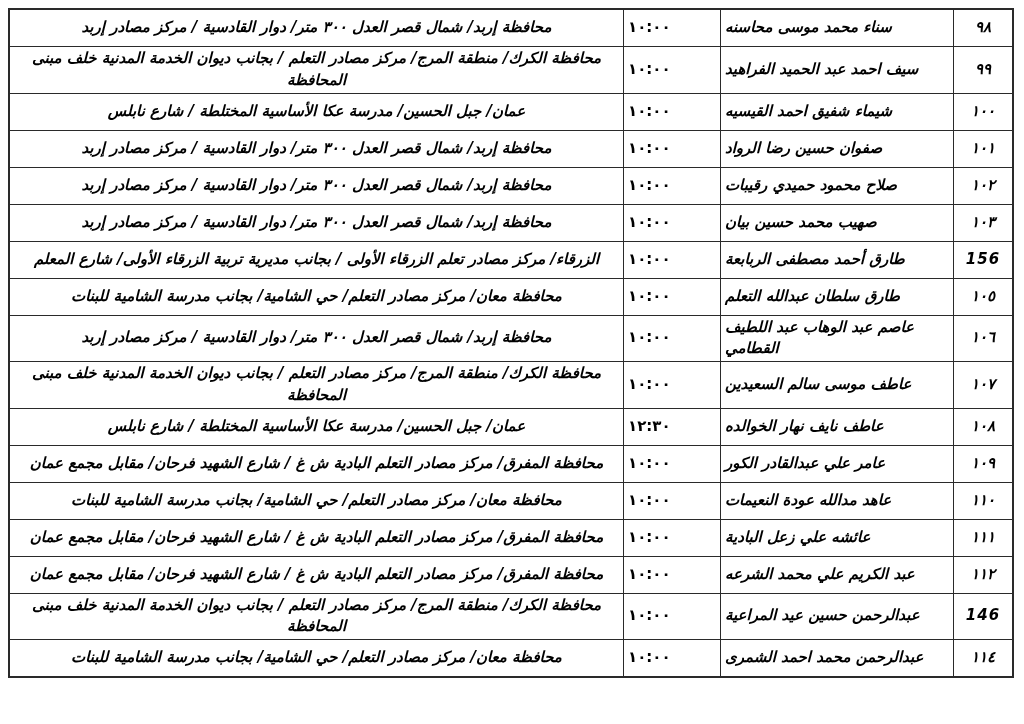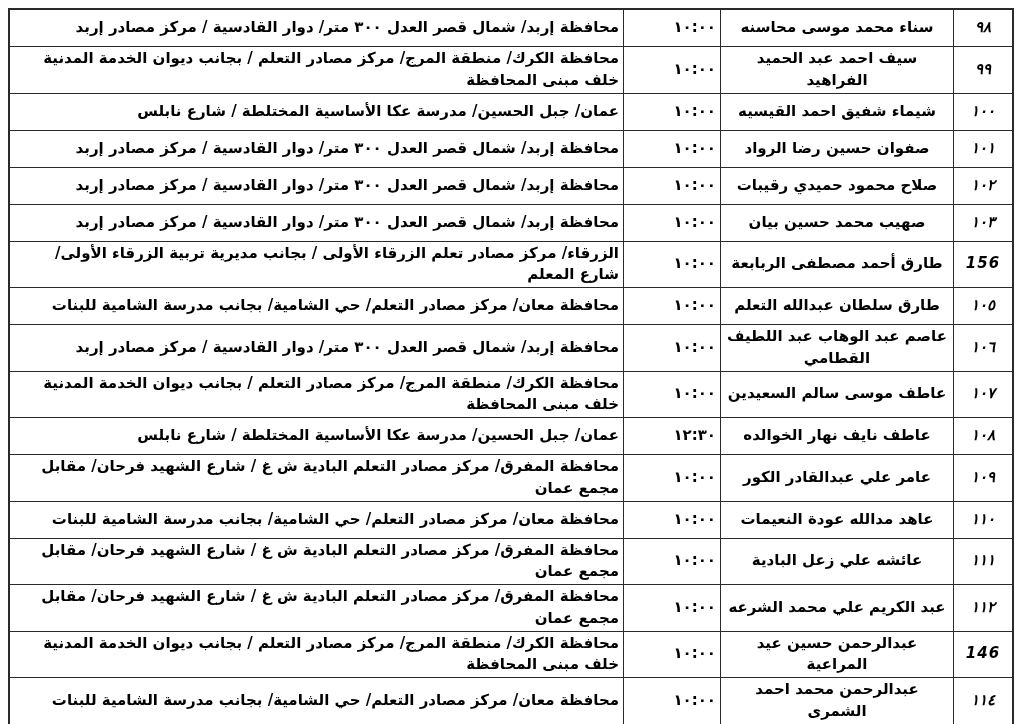--- a/index.html
+++ b/index.html
@@ -28,23 +28,23 @@
     border:1.6px solid var(--border-color);
     height:34px;
     vertical-align:middle;
     font-weight:700;
     font-size:15px;
     line-height:1.45;
     padding:1px 4px;
     overflow:hidden;
   }
   td.col-num{width:50px;text-align:center;font-size:15px;letter-spacing:1px;font-style:italic;}
-  td.col-name{width:224px;text-align:center;padding-right:8px;padding-left:6px;}
-  td.col-time{width:88px;text-align:right;letter-spacing:1px;}
-  td.col-loc{padding:1px 10px;}
+  td.col-name{width:224px;text-align:left;padding-right:8px;padding-left:6px;font-style:italic;}
+  td.col-time{width:88px;text-align:left;letter-spacing:1px;}
+  td.col-loc{text-align:center;padding:1px 10px;font-style:italic;}
 </style>
 </head>
 <body>
 
 <div class="page">
   <table class="appt">
     <tbody id="rows-container">
   <tr>
     <td class="col-num">٩٨</td>
     <td class="col-name">سناء محمد موسى محاسنه</td>

